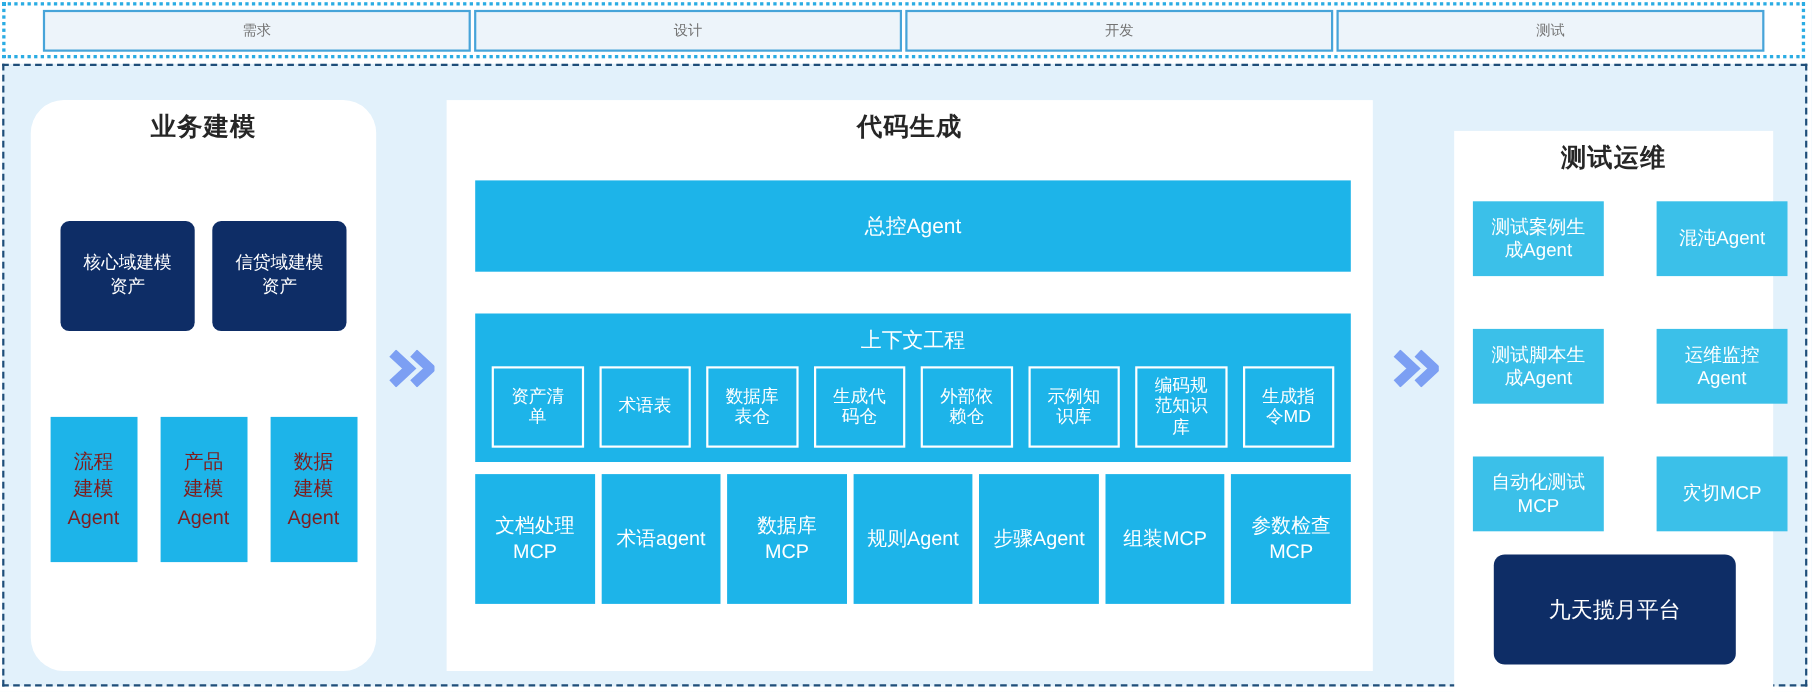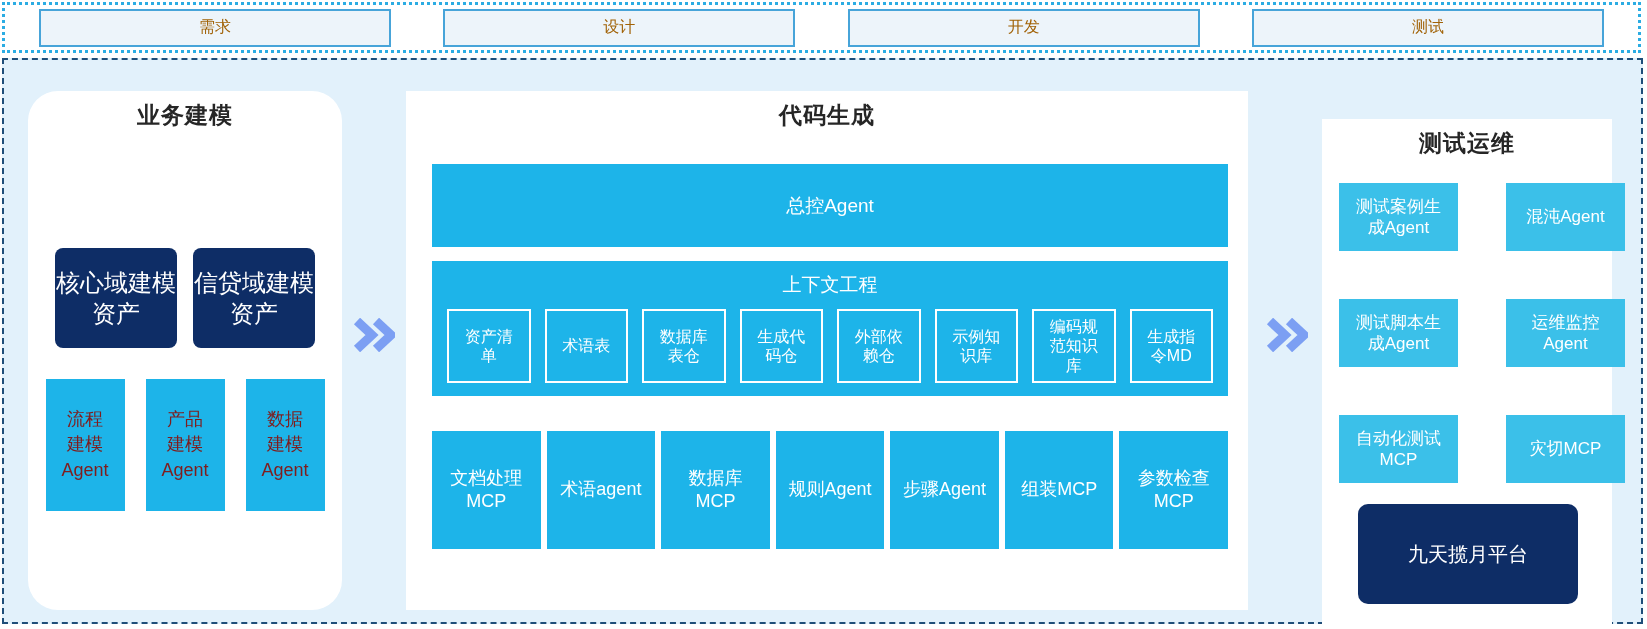--- a/index.html
+++ b/index.html
@@ -15,25 +15,25 @@
   
   .top-strip {
     position: absolute; left: 2px; top: 2px;
     width: 1639px; height: 51px;
     border: 3px dotted #2bace3;
     background: #ffffff;
     display: flex; align-items: center; justify-content: space-between;
     padding: 0 34px;
   }
   .phase-box {
-    width: 352px; height: 38px;
+    width: 389px; height: 38px;
     background: #edf4fa;
     border: 2px solid #47a4d9;
     display: flex; align-items: center; justify-content: center;
-    font-size: 16px; color: #a16207;
+    font-size: 13px; color: #737373;
   }
 
   
   .main {
     position: absolute; left: 2px; top: 58px;
     width: 1641px; height: 566px;
     border: 2px dashed #1f4e79;
     background: #e2f1fb;
   }
   .panel {
@@ -53,43 +53,43 @@
   .pre { white-space: pre-line; }
 
   
   .navy-row {
     position: absolute; top: 110px; left: 0; width: 100%;
     display: flex; justify-content: center; gap: 16px;
   }
   .navy-box {
     width: 122px; height: 100px;
     background: #0e2d66; border-radius: 8px;
-    color: #fff; font-size: 24px; line-height: 1.3;
-    display: flex; align-items: center; justify-content: center; text-align: center; margin-top: 47px;
+    color: #fff; font-size: 16px; line-height: 1.3;
+    display: flex; align-items: center; justify-content: center; text-align: center;
   }
   .agent-row {
     position: absolute; top: 288px; left: 0; width: 100%;
     display: flex; justify-content: center; gap: 21px;
   }
   .agent-box {
     width: 79px; height: 132px;
     background: #1db4e9;
     color: #7f1d1d; font-size: 18px; line-height: 1.4;
     display: flex; align-items: center; justify-content: center; text-align: center;
   }
 
   
   .master-bar {
     position: absolute; left: 26px; right: 20px; top: 73px; height: 83px;
     background: #1db4e9;
     color: #fff; font-size: 19px;
     display: flex; align-items: center; justify-content: center;
   }
   .context {
-    position: absolute; left: 26px; right: 20px; top: 170px; height: 135px;
+    position: absolute; left: 26px; right: 20px; top: 194px; height: 135px;
     background: #1db4e9;
   }
   .context-title {
     padding-top: 11px; text-align: center;
     color: #fff; font-size: 19px;
   }
   .context-items {
     position: absolute; left: 15px; right: 15px; top: 48px; bottom: 13px;
     display: flex; gap: 14px;
   }

